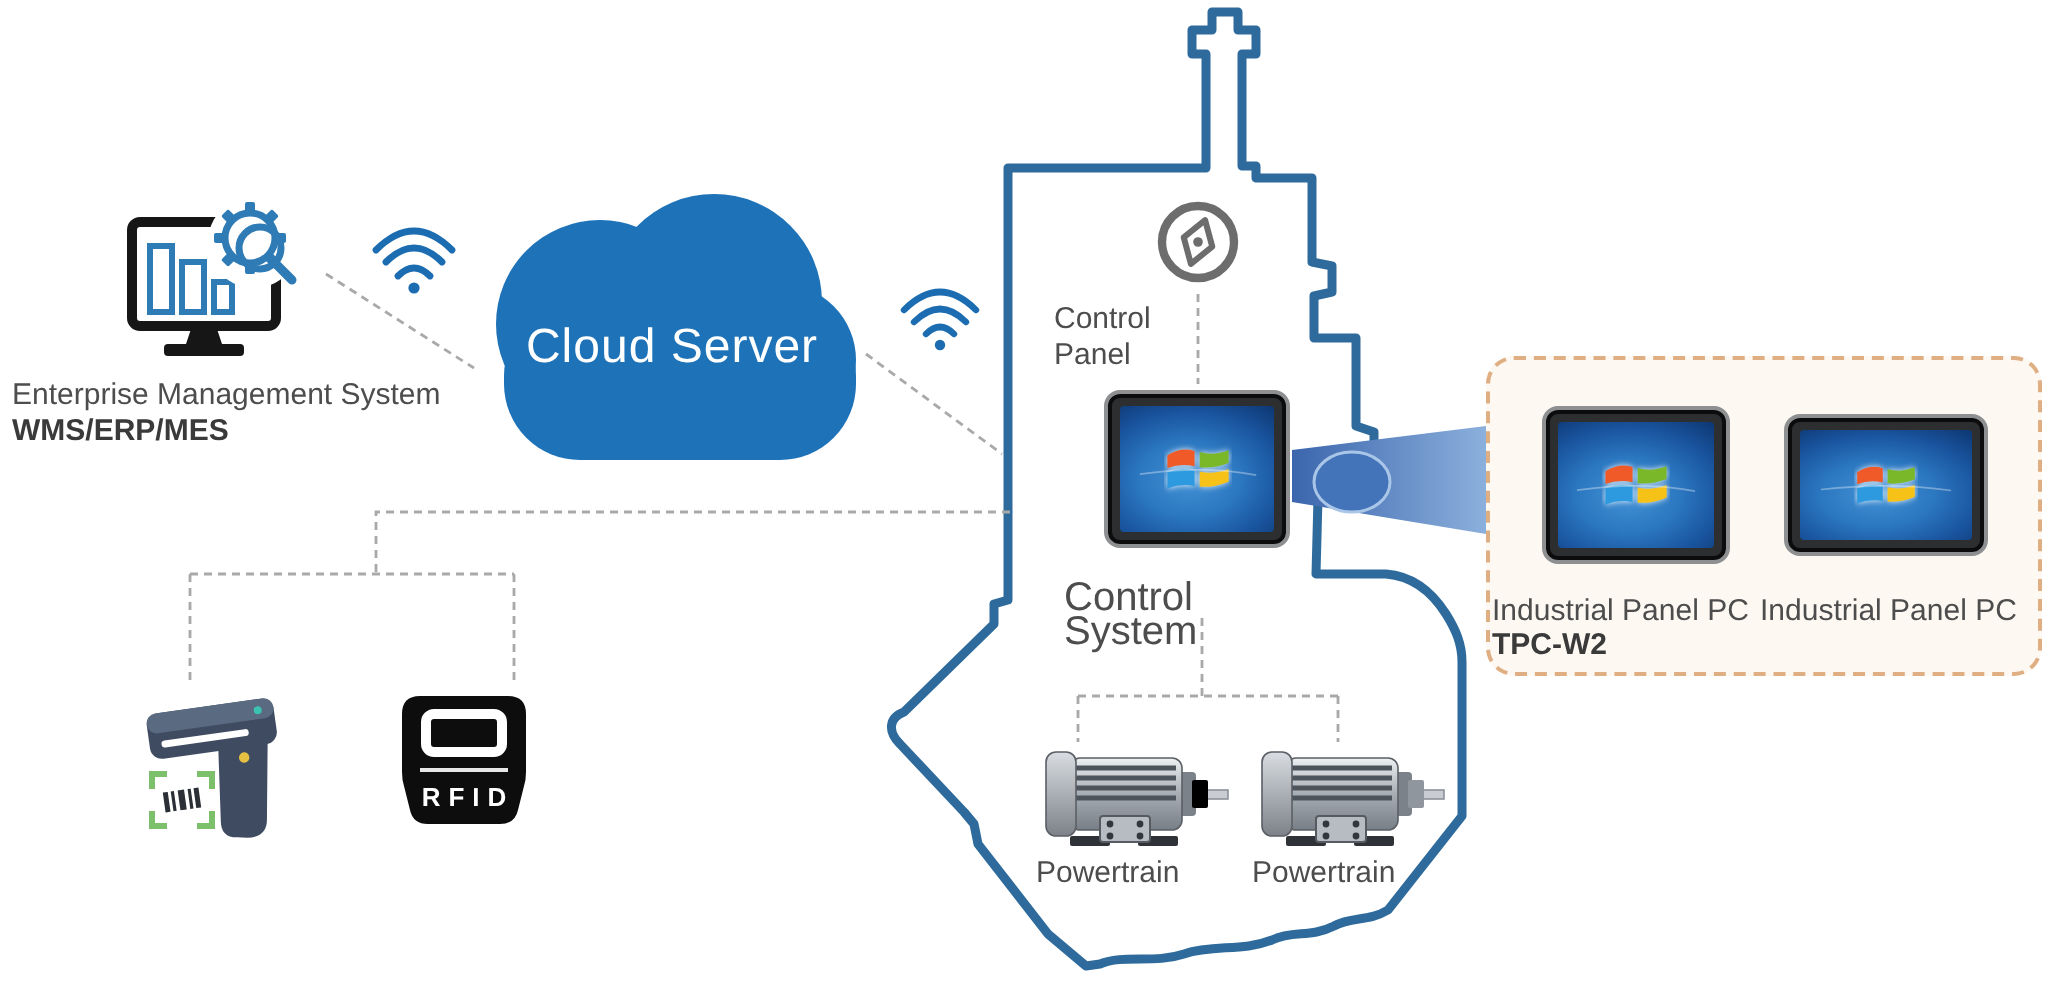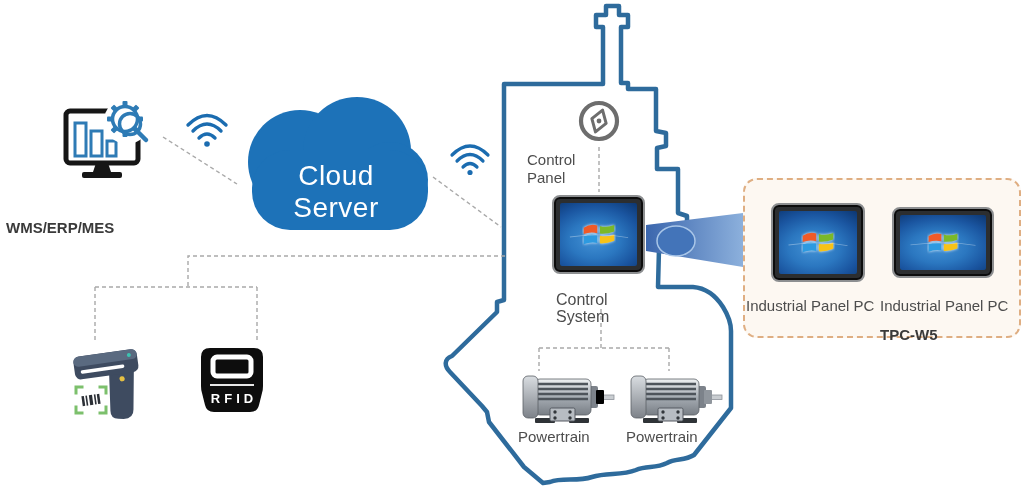--- a/index.html
+++ b/index.html
@@ -2,23 +2,23 @@
 <html><head>
 <meta charset="utf-8">
 <style>
   html,body{margin:0;padding:0;background:#fff;}
   .canvas{position:relative;width:1024px;height:495px;background:#fff;overflow:hidden;
           font-family:"Liberation Sans",sans-serif;}
   svg{display:block;}
   #scene{position:absolute;left:0;top:0;}
   .abs{position:absolute;}
   .lbl{position:absolute;text-align:left;color:#4d4d4d;font-size:15px;line-height:17px;}
-  .lbl.bold{font-weight:bold;color:#3a3a3a;margin-top:12px;}
+  .lbl.bold{font-weight:bold;color:#3a3a3a;}
   .cloud-label{position:absolute;left:254px;top:160px;width:164px;text-align:center;
-               color:#ffffff;font-size:28px;font-weight:500;letter-spacing:.5px;}
+               color:#ffffff;font-size:24px;font-weight:500;letter-spacing:.5px;}
   
   .monitor{position:absolute;background:#2c2e30;border:2px solid #8d8f91;border-radius:8px;
            padding:6px;box-sizing:border-box;box-shadow:inset 0 0 0 2px #0c0c0c;}
   .screen{width:100%;height:100%;border-radius:2px;position:relative;overflow:hidden;
           background:radial-gradient(ellipse 95% 85% at 45% 58%, #4392d6 0%, #2b77c0 35%, #1a55a0 62%, #0e3a77 86%, #0a2f63 100%);}
   .screen svg{position:absolute;left:50%;top:50%;transform:translate(-50%,-52%);}
   .swoosh{position:absolute;left:8%;bottom:10%;width:84%;height:18%;}
   
   .panel-box{position:absolute;left:743px;top:178px;width:278px;height:160px;box-sizing:border-box;
              border:2px dashed #dfae82;border-radius:14px;background:#fdf8f2;}
@@ -259,30 +259,31 @@
           <path d="M2,18 Q10,15 18,17 L18,26 Q10,24.5 2,27.5 Z" fill="#2d9ae0"></path>
           <path d="M21,17.5 Q29,19.5 38,16 L38,23.5 Q29,27 21,26.5 Z" fill="#f7c217"></path>
         </g>
       </svg>
       <svg class="swoosh" viewBox="0 0 100 20" preserveAspectRatio="none">
         <path d="M5,14 Q55,6 95,15" fill="none" stroke="rgba(255,255,255,.35)" stroke-width="1.6"></path>
       </svg>
     </div>
   </div>
 
+  <div class="lbl" style="left:6px;top:189px;width:216px">Enterprise Management System</div>
   <div class="lbl bold" style="left:6px;top:207px;width:216px">WMS/ERP/MES</div>
 
   <div class="lbl" style="left:527px;top:151px;width:80px;line-height:18px">
     <span>Control</span><br>
     <span>Panel</span>
   </div>
 
-  <div class="lbl" style="left:556px;top:291px;width:108px;font-size:16px">Control System</div>
+  <div class="lbl" style="left:532px;top:291px;width:108px;font-size:20px">Control System</div>
 
   <div class="lbl" style="left:518px;top:428px;width:98px">Powertrain</div>
   <div class="lbl" style="left:626px;top:428px;width:98px">Powertrain</div>
 
 
   <div class="lbl" style="left:746px;top:297px;width:138px">Industrial Panel PC</div>
+  <div class="lbl bold" style="left:746px;top:314px;width:138px">TPC-W2</div>
   <div class="lbl" style="left:880px;top:297px;width:138px">Industrial Panel PC</div>
-  <div class="lbl bold" style="left:880px;top:314px;width:138px">TPC-W5</div>
 
 </div>
 
 </body></html>

